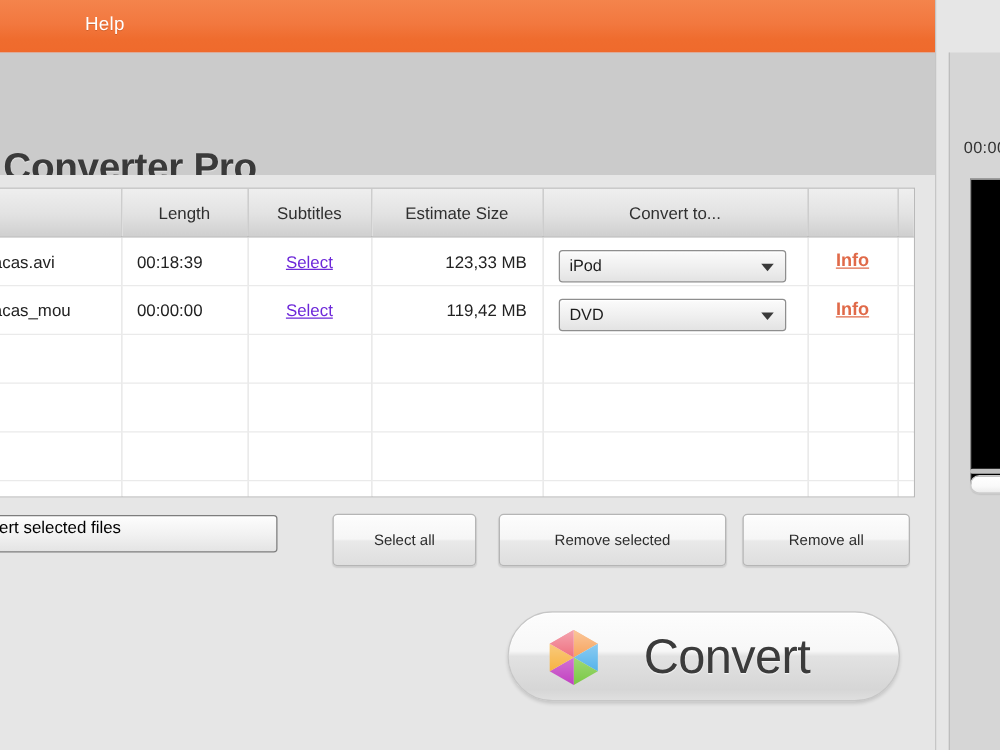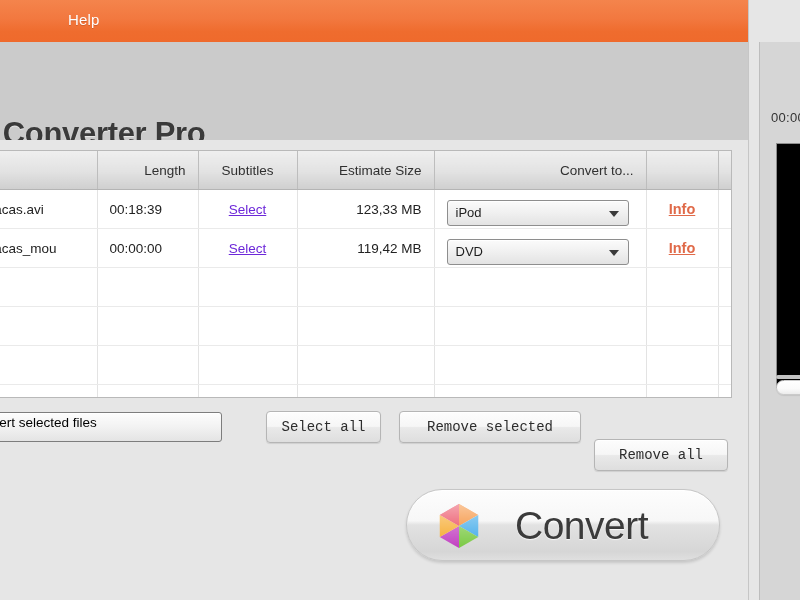--- a/index.html
+++ b/index.html
@@ -92,21 +92,21 @@
   }
   table.filelist th {
     height: 38px;
     background: linear-gradient(to bottom, #efefef 0%, #e2e2e2 55%, #cfcfcf 100%);
     border-right: 1px solid #bdbdbd;
     border-bottom: 1px solid #b4b4b4;
     font-weight: normal;
     font-size: 13.5px;
     color: #303030;
     padding: 0 12px;
-    text-align: right;
+    text-align: center;
     white-space: nowrap;
     overflow: hidden;
   }
   table.filelist th.center { text-align: center; }
   table.filelist td {
     height: 38px;
     border-right: 1px solid #e3e3e3;
     border-bottom: 1px solid #eaeaea;
     padding: 0 12px;
     white-space: nowrap;
@@ -189,35 +189,35 @@
     box-shadow: inset 0 1px 0 #ffffff;
     box-sizing: border-box;
     cursor: pointer;
   }
   .bigcombo .combo-label { top: 6px; left: 8px; font-size: 13.5px; }
   .bigcombo .arrow { top: 12px; right: 12px; }
 
   .pbtn {
     position: absolute;
     top: 271px;
-    height: 32px;
+    height: 42px;
     background: linear-gradient(to bottom, #fdfdfd 0%, #f6f6f6 48%, #e9e9e9 52%, #dedede 100%);
     border: 1px solid #b5b5b5;
     border-radius: 4px;
     box-shadow: 0 1px 1px rgba(0,0,0,.10), inset 0 1px 0 #ffffff;
-    font-size: 14px;
+    font-size: 12px;
     color: #2d2d2d;
     cursor: pointer;
-    font-family: Liberation Mono, monospace;
+    font-family: Liberation Sans, sans-serif;
     padding: 0;
     box-sizing: border-box;
   }
   #btn-select-all      { left: 266px; width: 115px; }
   #btn-remove-selected { left: 399px; width: 182px; }
-  #btn-remove-all      { left: 594px; width: 134px; margin-top: 28px; }
+  #btn-remove-all      { left: 594px; width: 134px; }
 
   
   .convertbtn {
     position: absolute;
     left: 406px;
     top: 349px;
     width: 314px;
     height: 72px;
     border-radius: 36px;
     background: linear-gradient(to bottom, #fdfdfd 0%, #f7f7f7 44%, #e2e2e2 50%, #d6d6d6 88%, #dfdfdf 100%);

